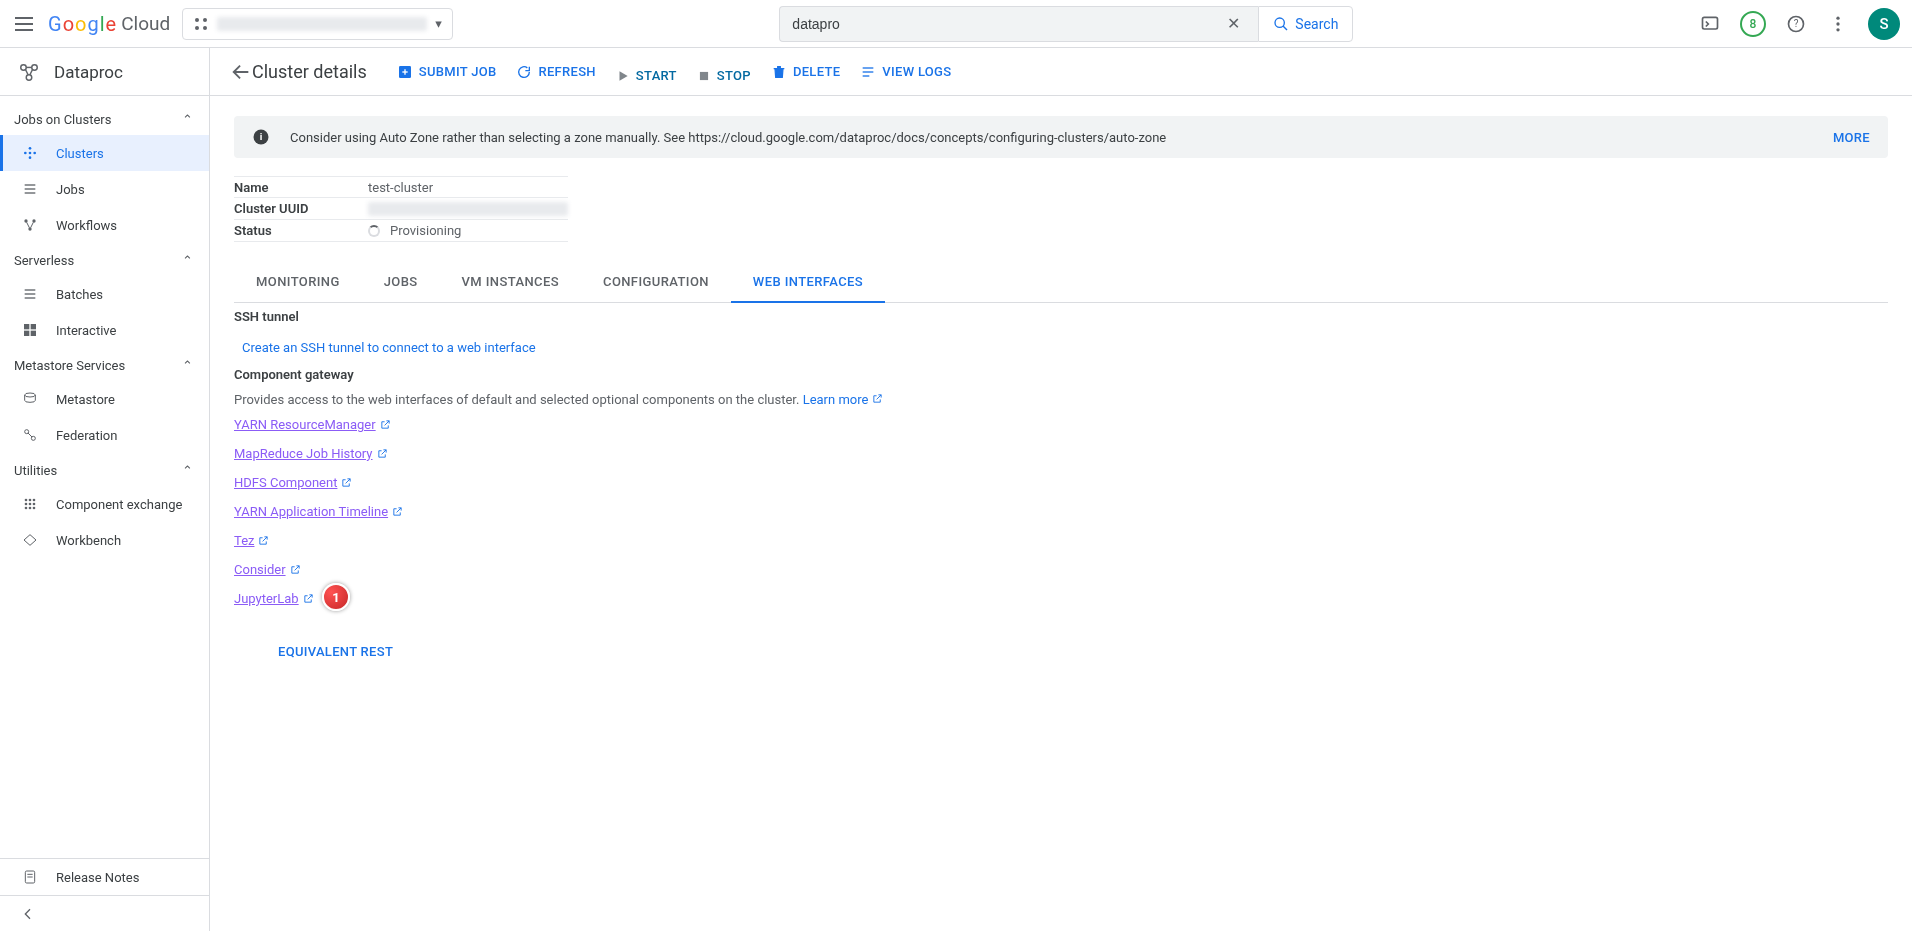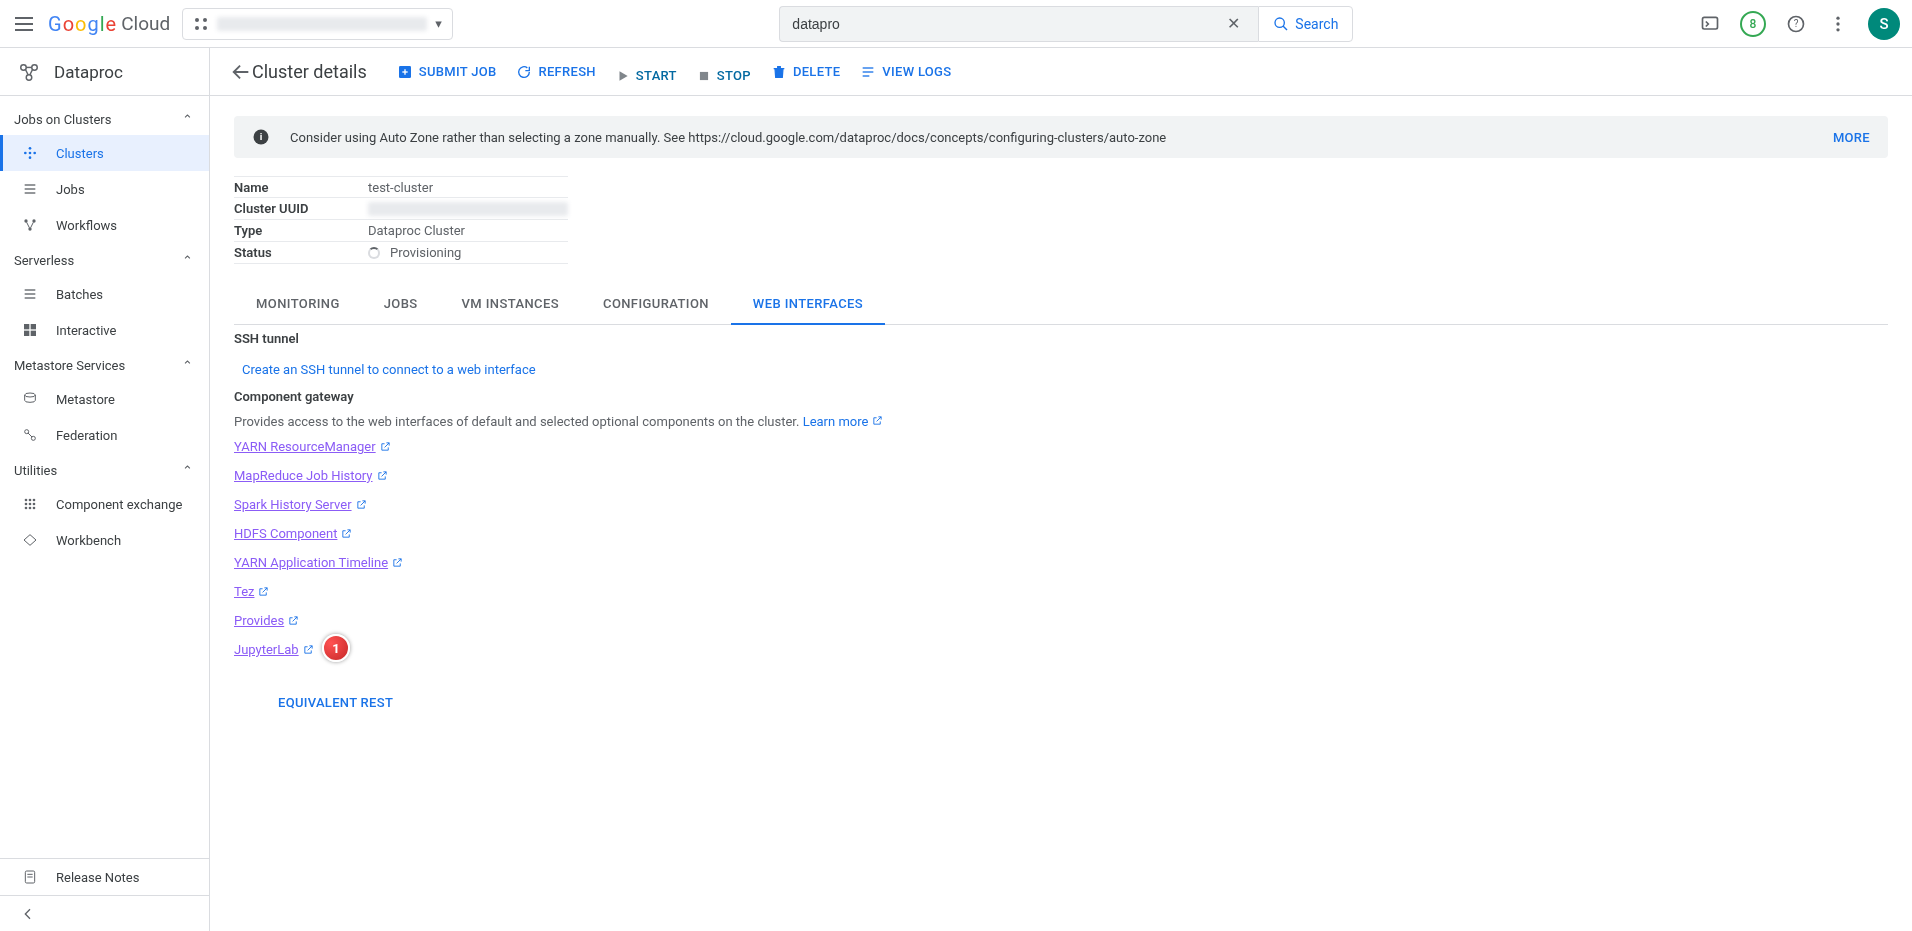--- a/index.html
+++ b/index.html
@@ -379,24 +379,20 @@
             <span class="meta-key">Name</span>
             <span class="meta-val">test-cluster</span>
           </div>
         <div class="meta-row">
             <span class="meta-key">Cluster UUID</span>
             <span class="meta-val">
               <span class="meta-blur"></span>
             </span>
           </div>
         <div class="meta-row">
-            <span class="meta-key">Type</span>
-            <span class="meta-val">Dataproc Cluster</span>
-          </div>
-        <div class="meta-row">
             <span class="meta-key">Status</span>
             <span class="meta-val">
               <span class="spinner"></span>
               <span>Provisioning</span>
             </span>
           </div>
       </div>
 
       <div class="tabs">
         <div class="tab">MONITORING</div>
@@ -427,45 +423,39 @@
                 <path d="M14 4 h6 v6 M20 4 L10 14 M18 14 v6 H4 V6 h6" stroke="#1a73e8" stroke-width="2" fill="none"></path>
               </svg>
             </span></div>
           <div style="position: relative;"><span class="ext-link">
               <span>MapReduce Job History</span>
               <svg width="11" height="11" viewBox="0 0 24 24">
                 <path d="M14 4 h6 v6 M20 4 L10 14 M18 14 v6 H4 V6 h6" stroke="#1a73e8" stroke-width="2" fill="none"></path>
               </svg>
             </span></div>
           <div style="position: relative;"><span class="ext-link">
-              <span>Spark History Server</span>
-              <svg width="11" height="11" viewBox="0 0 24 24">
-                <path d="M14 4 h6 v6 M20 4 L10 14 M18 14 v6 H4 V6 h6" stroke="#1a73e8" stroke-width="2" fill="none"></path>
-              </svg>
-            </span></div>
-          <div style="position: relative;"><span class="ext-link">
               <span>HDFS Component</span>
               <svg width="11" height="11" viewBox="0 0 24 24">
                 <path d="M14 4 h6 v6 M20 4 L10 14 M18 14 v6 H4 V6 h6" stroke="#1a73e8" stroke-width="2" fill="none"></path>
               </svg>
             </span></div>
           <div style="position: relative;"><span class="ext-link">
               <span>YARN Application Timeline</span>
               <svg width="11" height="11" viewBox="0 0 24 24">
                 <path d="M14 4 h6 v6 M20 4 L10 14 M18 14 v6 H4 V6 h6" stroke="#1a73e8" stroke-width="2" fill="none"></path>
               </svg>
             </span></div>
           <div style="position: relative;"><span class="ext-link">
               <span>Tez</span>
               <svg width="11" height="11" viewBox="0 0 24 24">
                 <path d="M14 4 h6 v6 M20 4 L10 14 M18 14 v6 H4 V6 h6" stroke="#1a73e8" stroke-width="2" fill="none"></path>
               </svg>
             </span></div>
           <div style="position: relative;"><span class="ext-link">
-              <span>Provides</span>
+              <span>Consider</span>
               <svg width="11" height="11" viewBox="0 0 24 24">
                 <path d="M14 4 h6 v6 M20 4 L10 14 M18 14 v6 H4 V6 h6" stroke="#1a73e8" stroke-width="2" fill="none"></path>
               </svg>
             </span></div>
           <div style="position: relative;"><span class="ext-link">
               <span>JupyterLab</span>
               <svg width="11" height="11" viewBox="0 0 24 24">
                 <path d="M14 4 h6 v6 M20 4 L10 14 M18 14 v6 H4 V6 h6" stroke="#1a73e8" stroke-width="2" fill="none"></path>
               </svg>
             </span><span class="annot-dot" style="left: 88px; top: -8px;">1</span></div>

